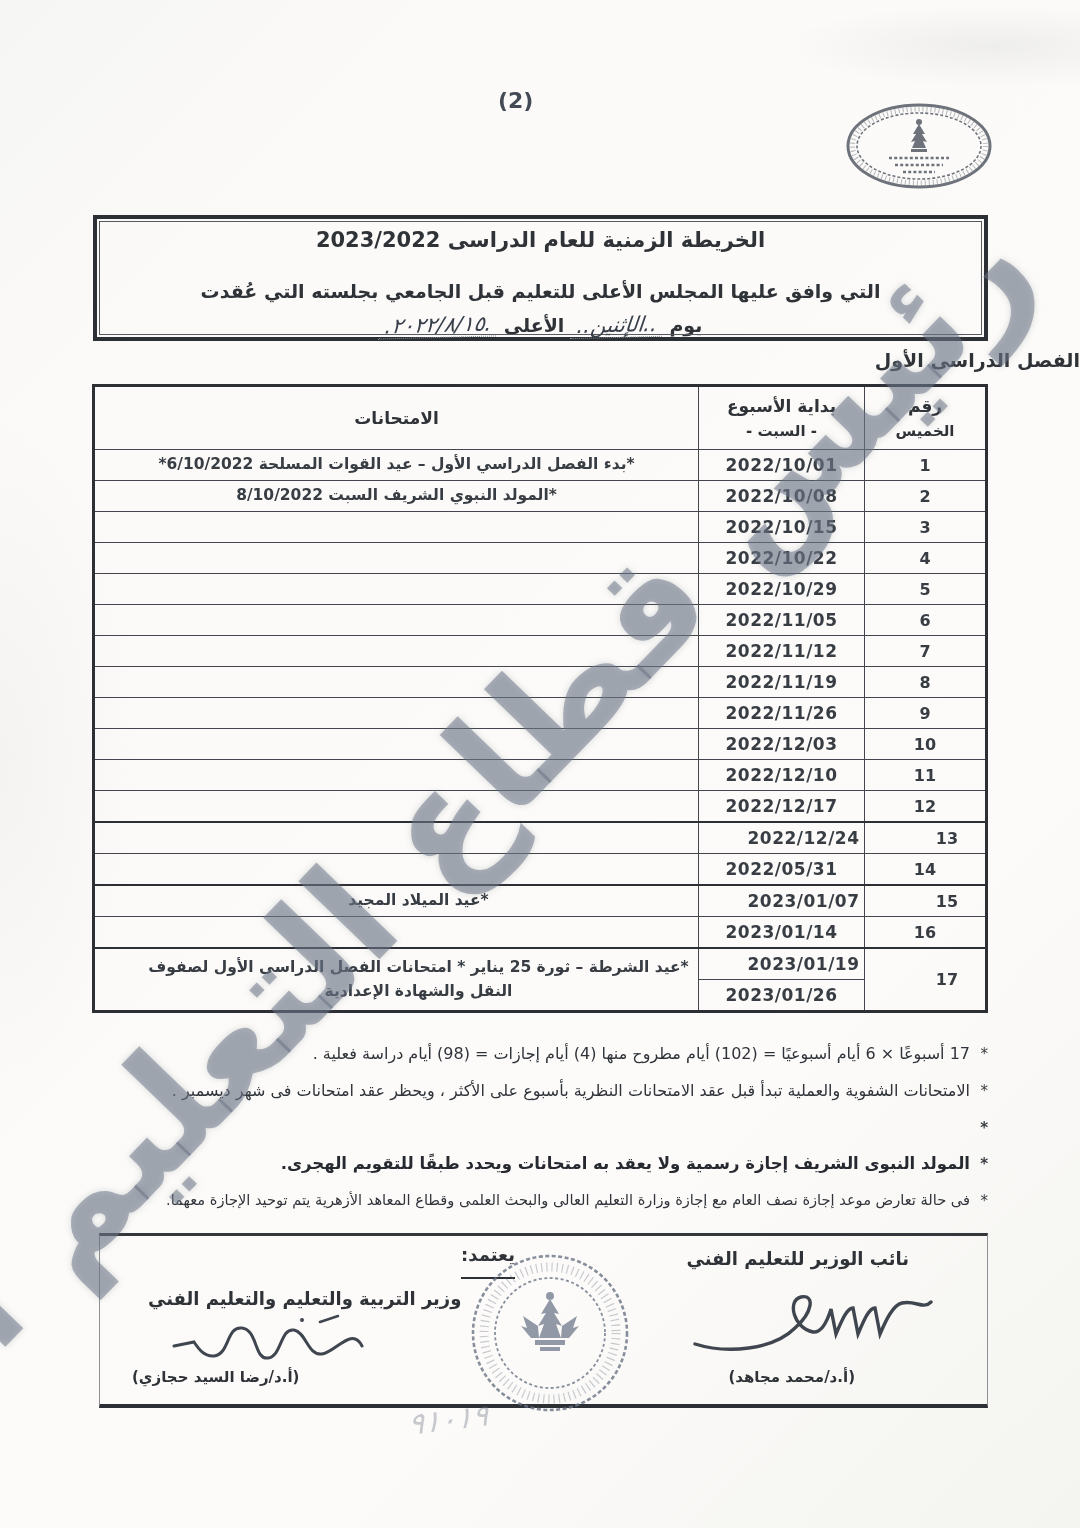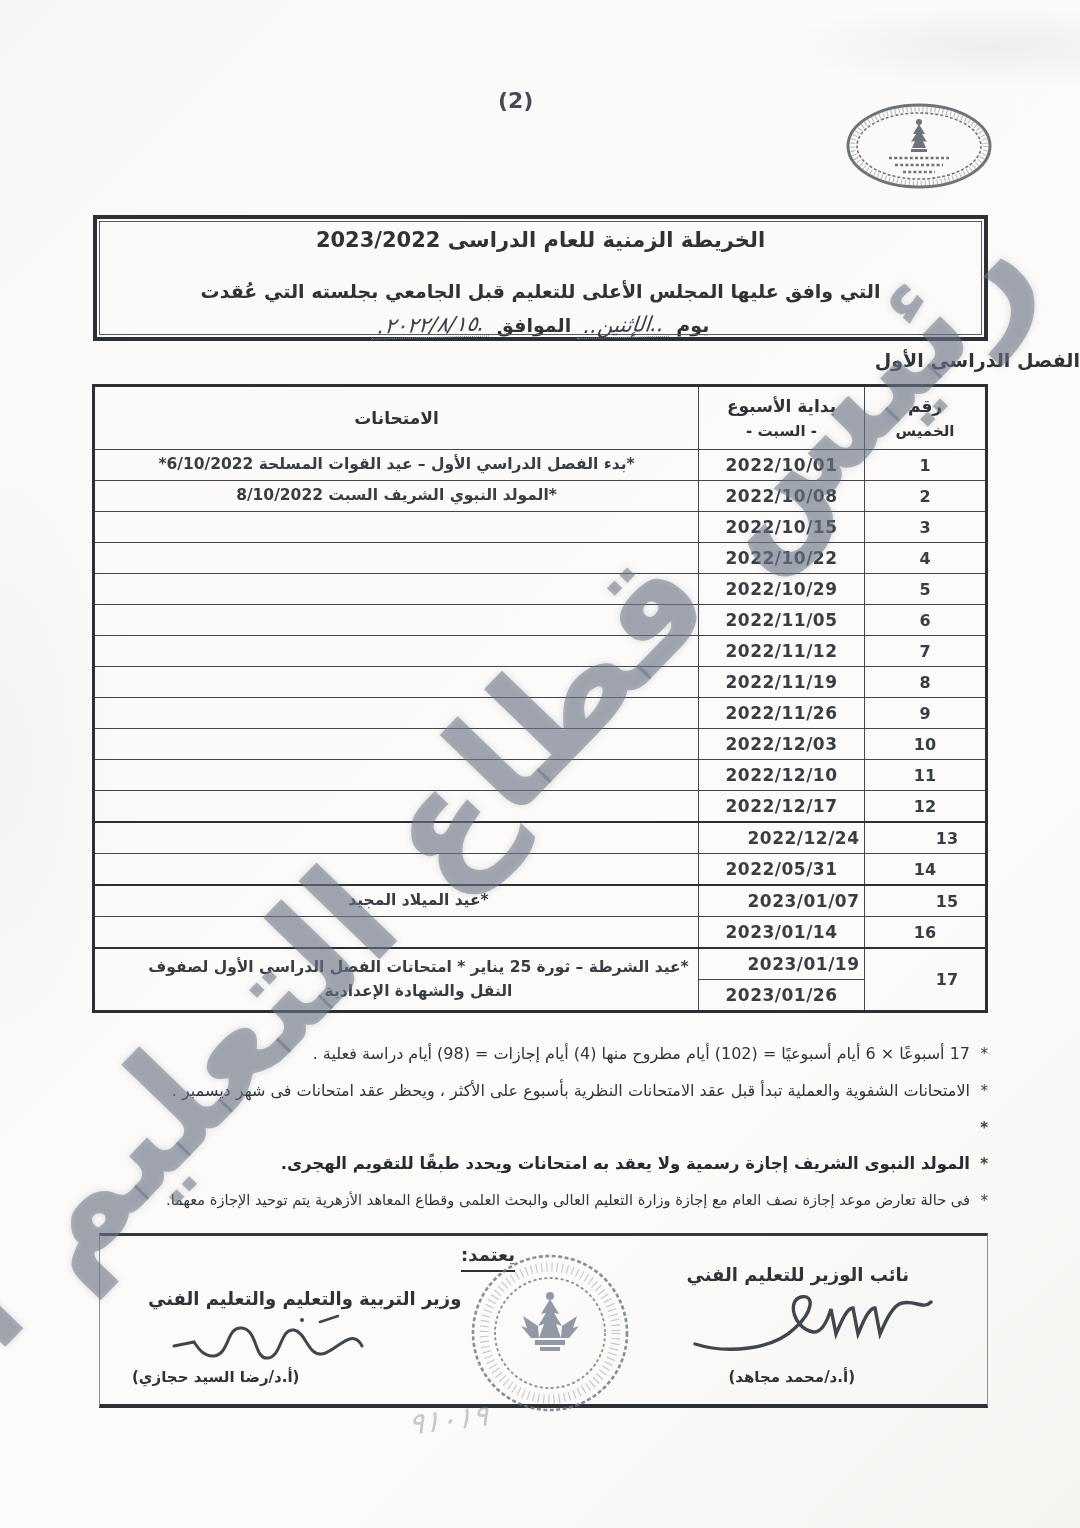--- a/index.html
+++ b/index.html
@@ -70,24 +70,24 @@
   .footnote.em{font-weight:700;font-size:16.5px;color:#262a30;}
   .footnote.small{font-size:14.6px;}
   
   .sig-box{
     right:92px;top:1233px;width:887px;height:168px;
     border-top:3px solid #34373c;border-bottom:4px solid #2c2f34;
     border-right:1.5px solid #8d9095;border-left:1.5px solid #8d9095;
   }
   .sig-title{font-size:18px;font-weight:700;}
   .sig-name{font-size:15px;font-weight:700;}
-  .sig-right-title{right:78px;top:28px;margin-left:36px;}
+  .sig-right-title{right:78px;top:12px;margin-left:36px;}
   .sig-right-sign{right:50px;top:44px;}
   .sig-right-name{right:132px;top:132px;}
-  .approve-label{right:472px;top:8px;font-size:18px;font-weight:700;border-bottom:2px solid #2c2f34;padding-bottom:5px;}
+  .approve-label{right:472px;top:8px;font-size:18px;font-weight:700;border-bottom:2px solid #2c2f34;padding-bottom:12px;}
   .stamp{right:356px;top:16px;width:162px;height:162px;opacity:.8;}
   .sig-left-title{left:48px;top:52px;font-size:18px;}
   .sig-left-sign{left:70px;top:76px;}
   .sig-left-name{left:32px;top:132px;}
   
   .scribble{
     left:408px;top:1402px;font-size:30px;letter-spacing:8px;
     color:rgba(110,118,134,.38);transform:rotate(-7deg) skewX(-10deg);
     font-style:italic;
   }
@@ -123,21 +123,21 @@
       </g>
     </svg>
   </div>
 
   <div class="abs header-box">
     <div class="h-line1">الخريطة الزمنية  للعام الدراسى 2023/2022</div>
     <div class="h-line2">التي وافق عليها المجلس الأعلى للتعليم قبل الجامعي بجلسته التي عُقدت</div>
     <div class="h-line3">
       <span>يوم</span>
       <span class="handwriting">..الإثنين..</span>
-      <span>الموافق</span>
+      <span>الأعلى</span>
       <span class="handwriting">.٢٠٢٢/٨/١٥.</span>
     </div>
   </div>
 
   <div class="abs section-title">الفصل الدراسى الأول</div>
 
   <table class="cal">
     <colgroup>
         <col class="c-no">
         <col class="c-date">

